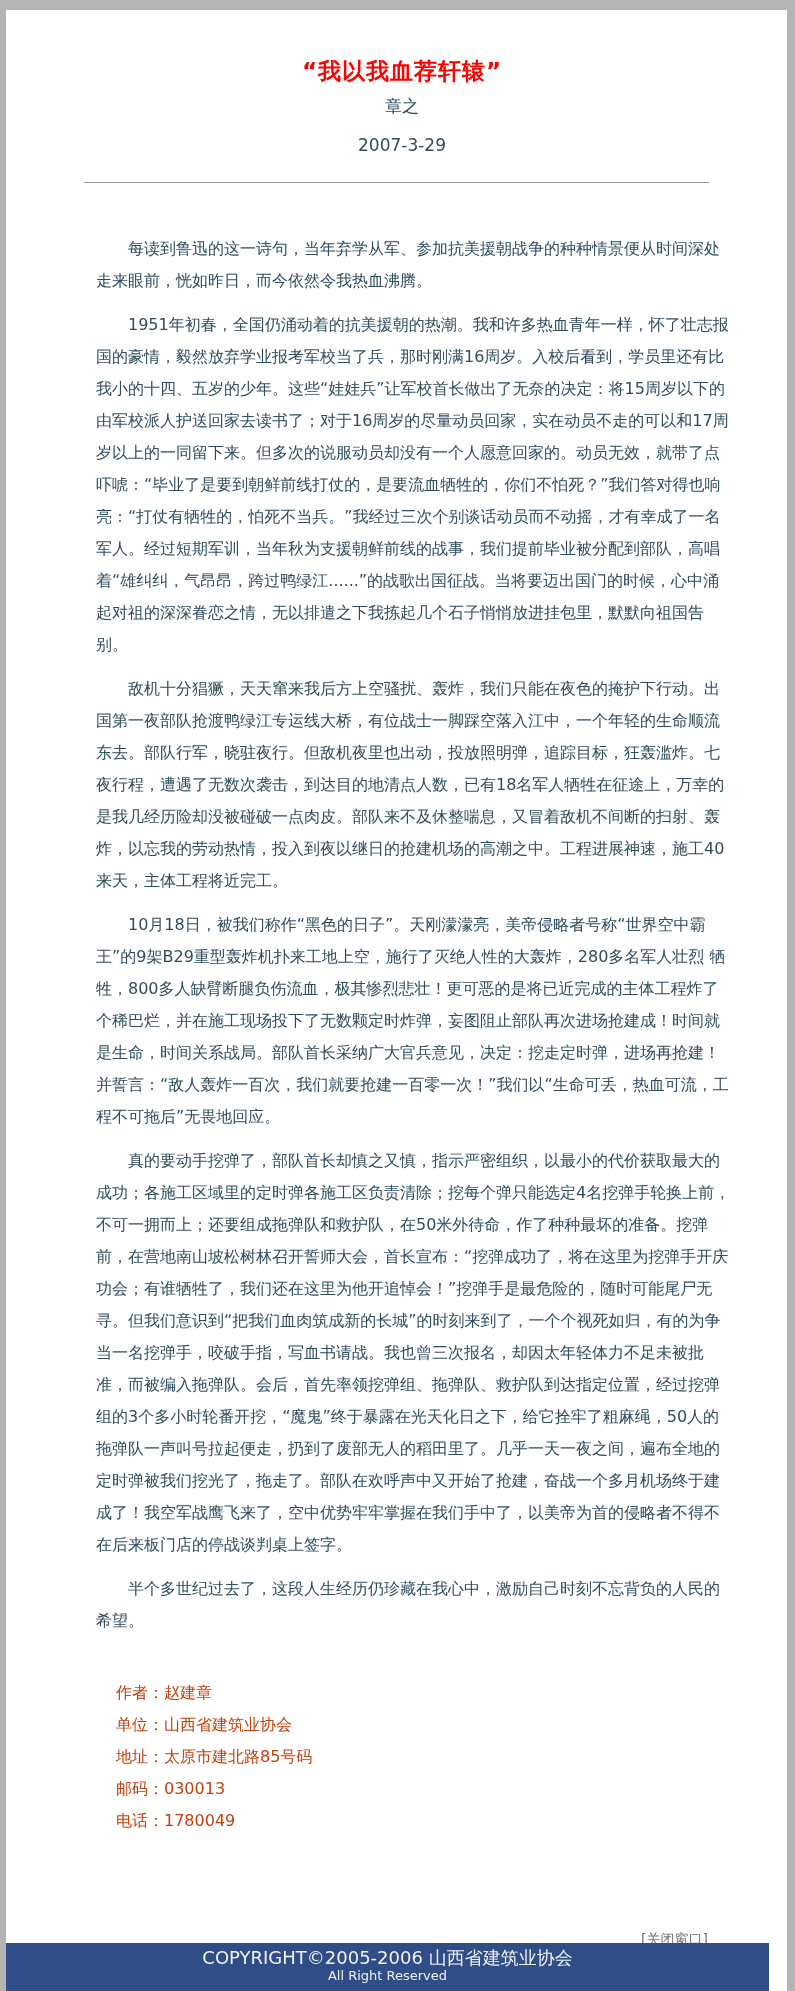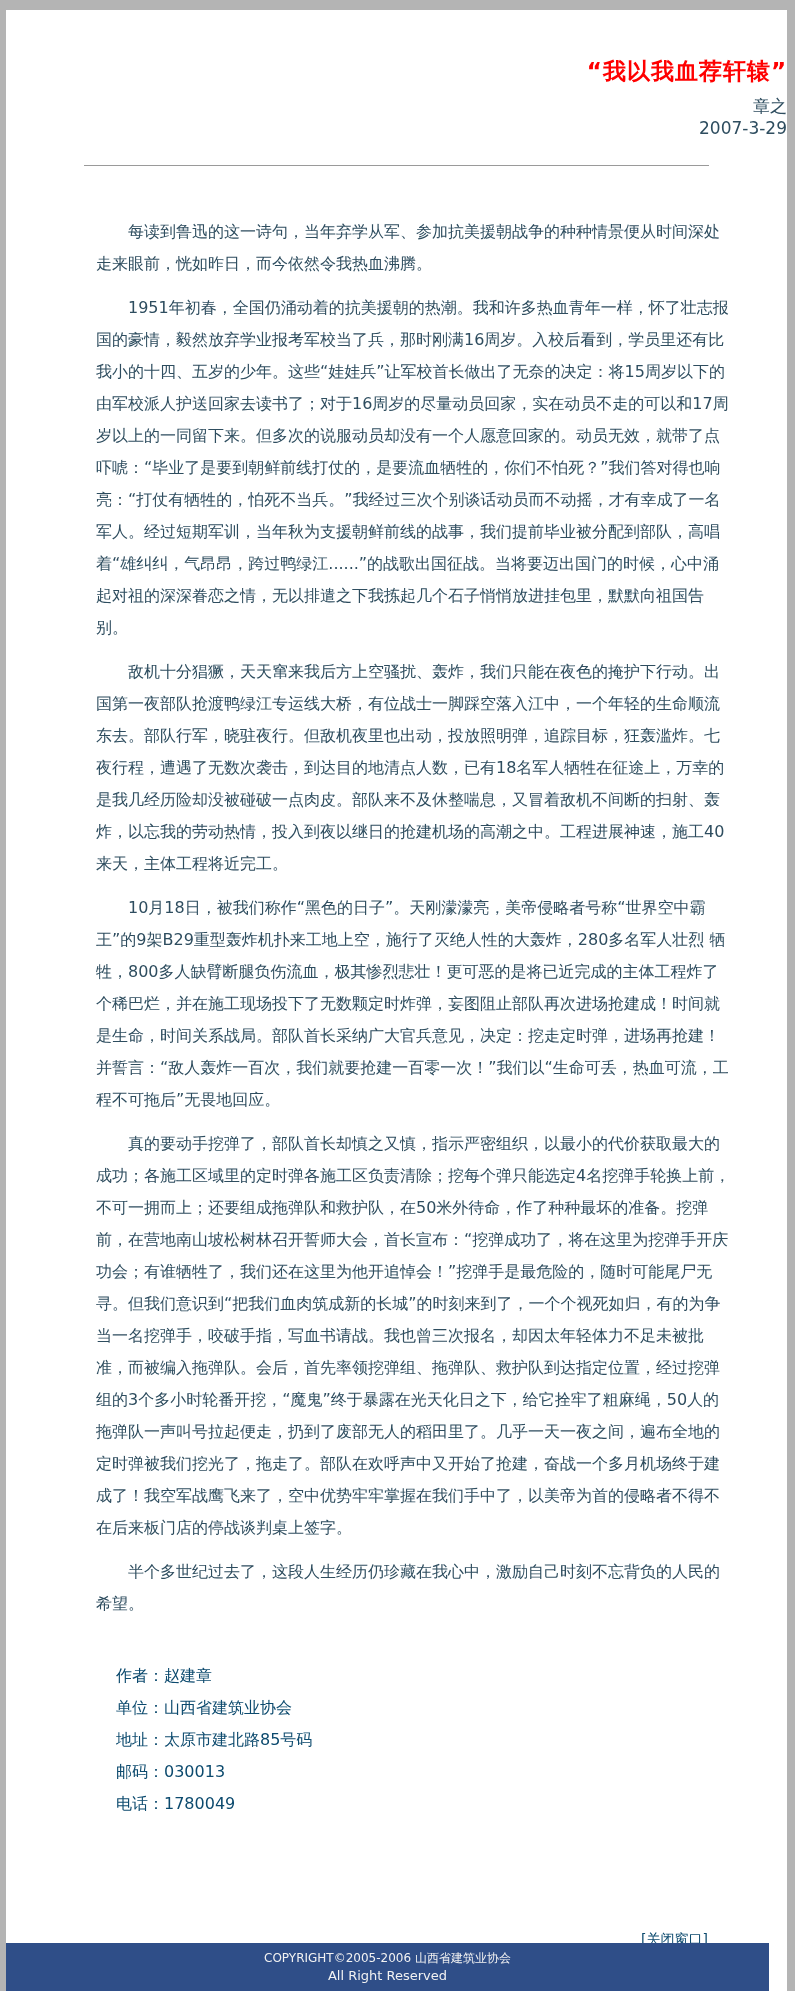--- a/index.html
+++ b/index.html
@@ -16,85 +16,86 @@
   }
   .page {
     position: absolute;
     left: 6px;
     top: 10px;
     width: 781px;
     height: 1981px;
     background: #ffffff;
     overflow: hidden;
   }
-  .header { text-align: right; padding-top: 46px; padding-left: 11px; }
+  .header { text-align: center; padding-top: 46px; padding-left: 11px; }
   .title {
     color: #ff0000;
     font-size: 23px;
     font-weight: bold;
     margin: 0;
     letter-spacing: 1px;
   }
   .author {
     color: #2e4d5f;
     font-size: 17px;
     margin-top: 8px;
   }
   .date {
     color: #2e4d5f;
     font-size: 17px;
+    margin-top: 17px;
   }
   .divider {
     border: none;
     border-top: 1px solid #9a9a9a;
     width: 80%;
     margin: 27px auto 0 auto;
     height: 0;
   }
   .article {
     margin-top: 50px;
     padding: 0 42px 0 78px;
     color: #2e4d5f;
   }
   .article p {
     margin: 12px;
     font-size: 16px;
     line-height: 32px;
     text-indent: 2em;
     text-align: left;
   }
-  .contact { color: #0c4a6e; margin-top: 40px; }
+  .contact { color: #c2410c; margin-top: 40px; }
   .contact p {
     margin: 0;
     font-size: 16px;
     line-height: 32px;
     text-indent: 2em;
   }
   .close-row {
     position: absolute;
     right: 79px;
     bottom: 42px;
     font-size: 14px;
   }
   .close-link {
-    color: #0c4a6e;
+    color: #737373;
     text-decoration: none;
     cursor: pointer;
   }
   .footer {
     position: absolute;
     left: 0;
     bottom: 0;
     width: 763px;
     background: #2f4e88;
     color: #f2f2f2;
     text-align: center;
     padding: 6px 0 7px 0;
   }
-  .footer .copyright { font-size: 12px; line-height: 18px; text-align: center; }
+  .footer .copyright { font-size: 18px; line-height: 18px; text-align: center; }
   .footer .rights   { font-size: 13px; line-height: 17px; }
 </style>
 </head>
 <body>
 
 <div class="viewport">
   <div class="page">
 
     <div class="header">
       <h1 class="title">“我以我血荐轩辕”</h1>

